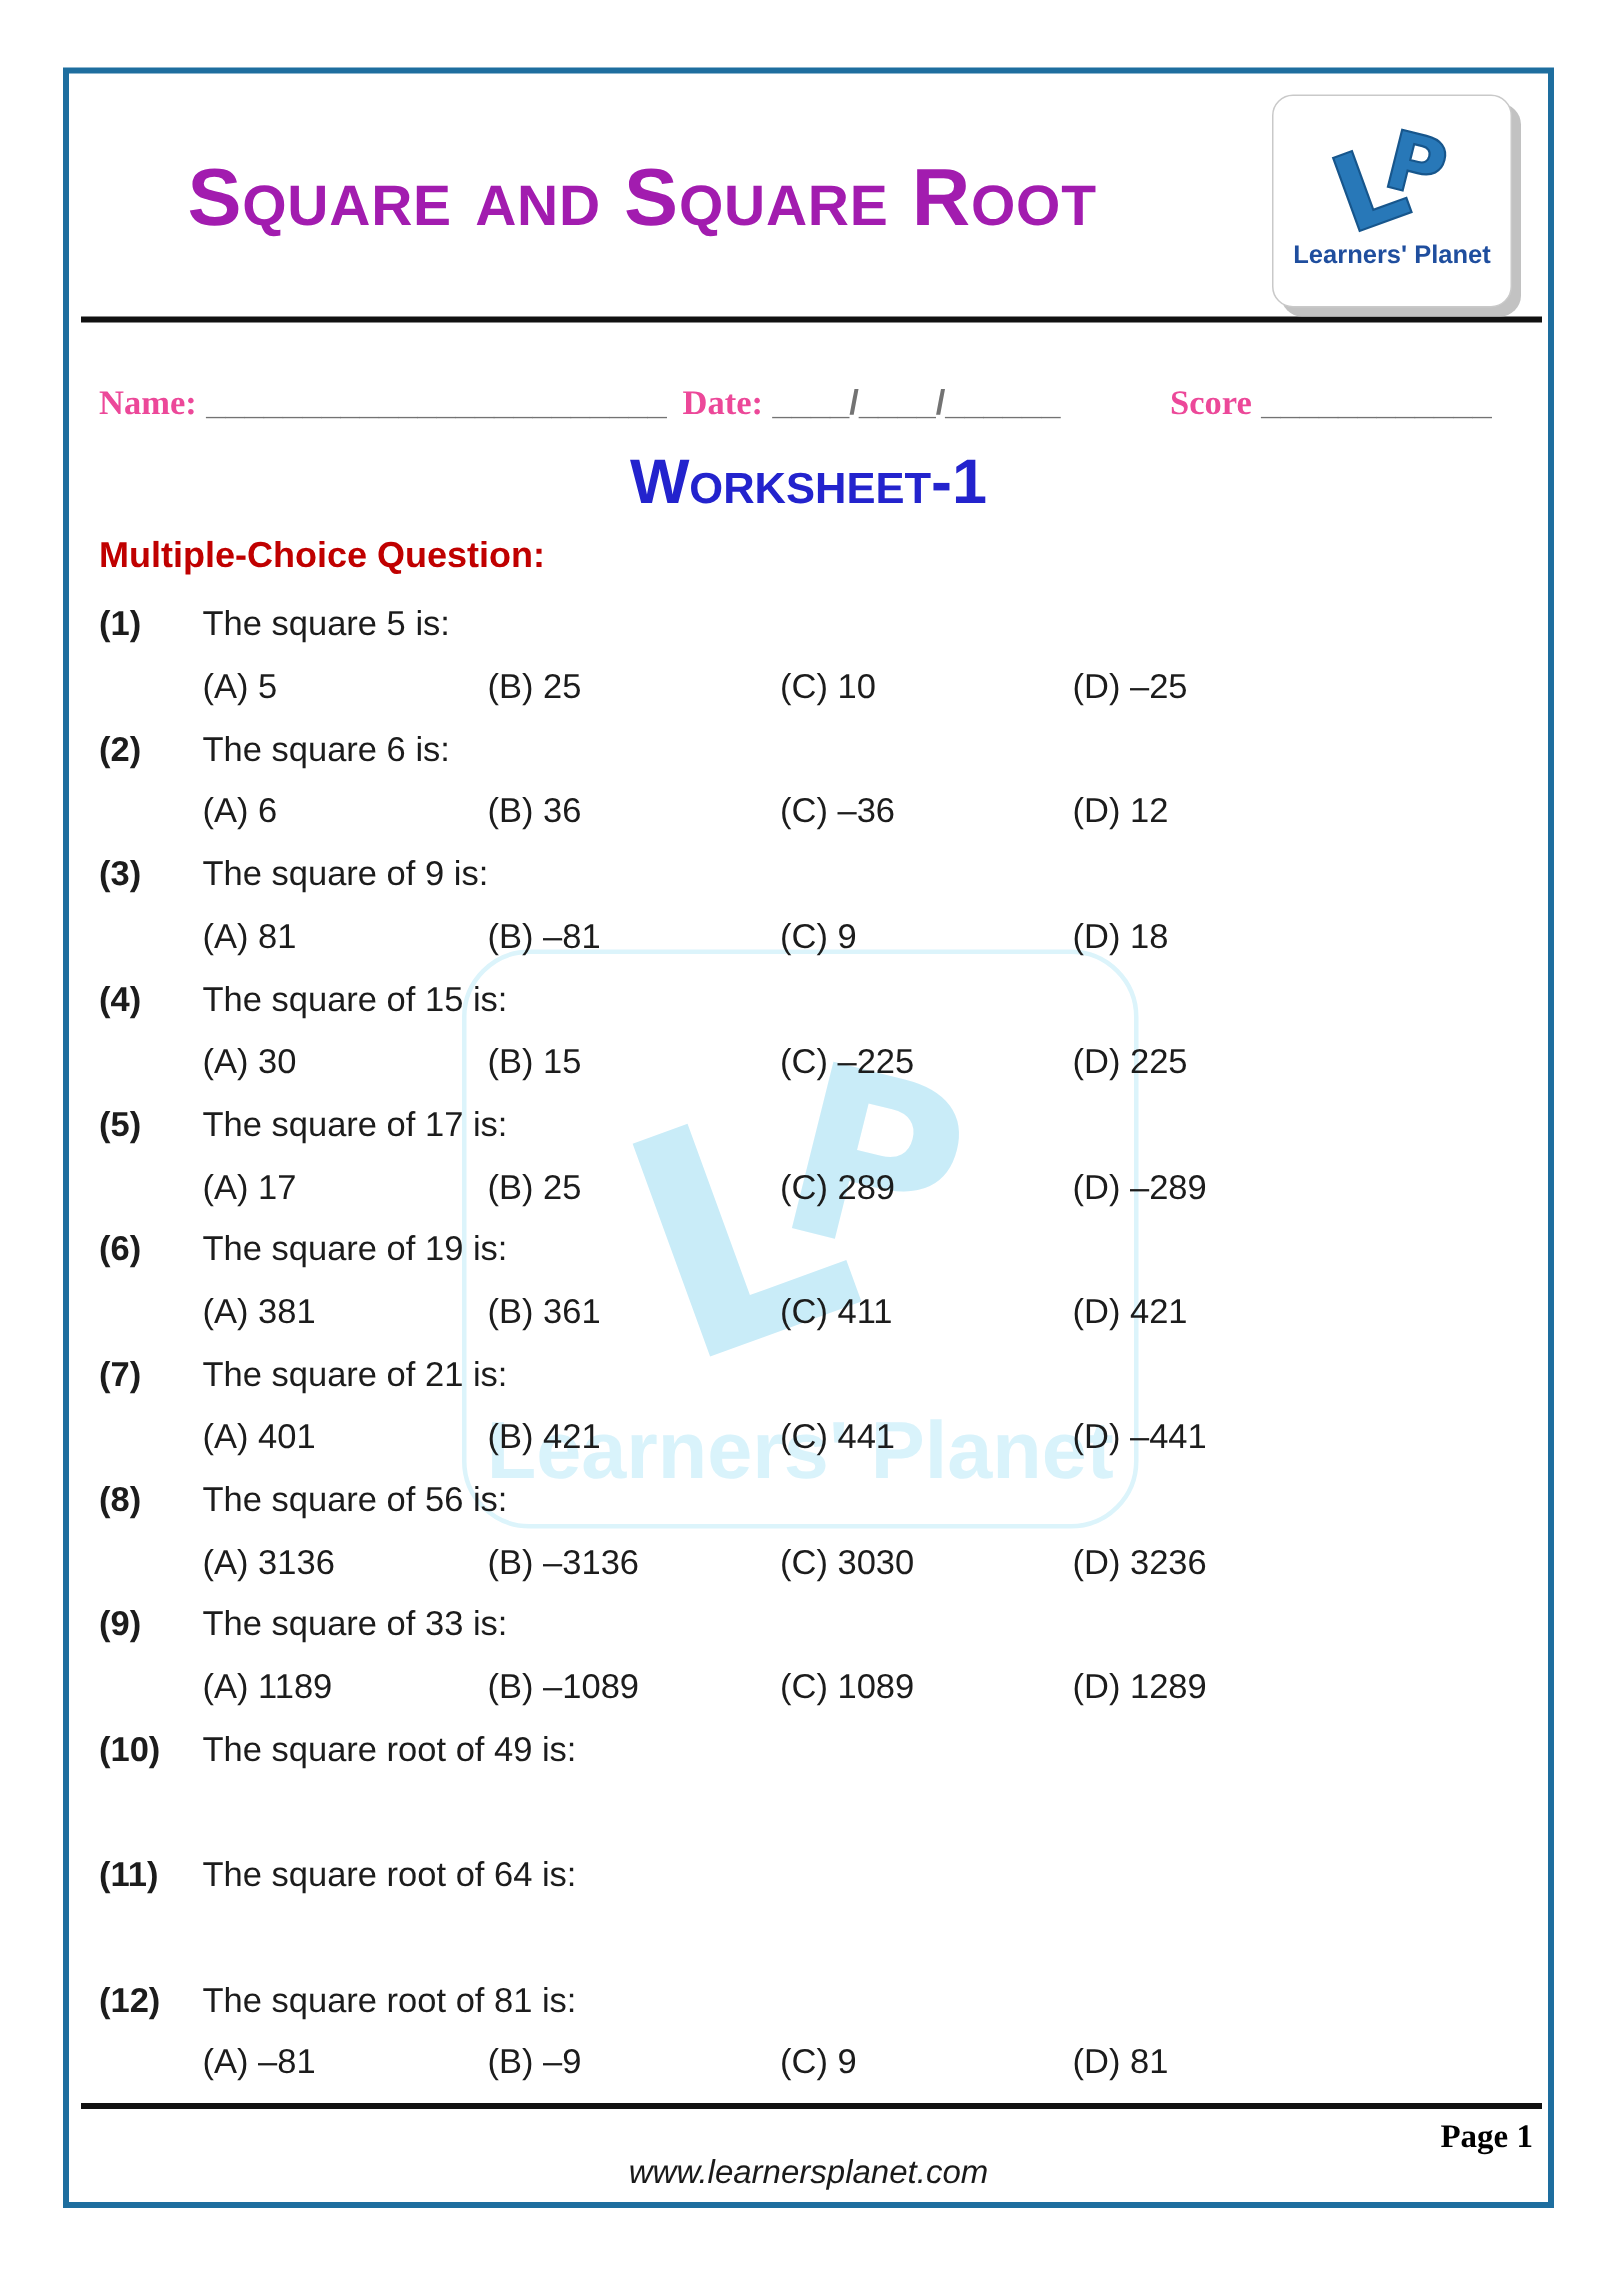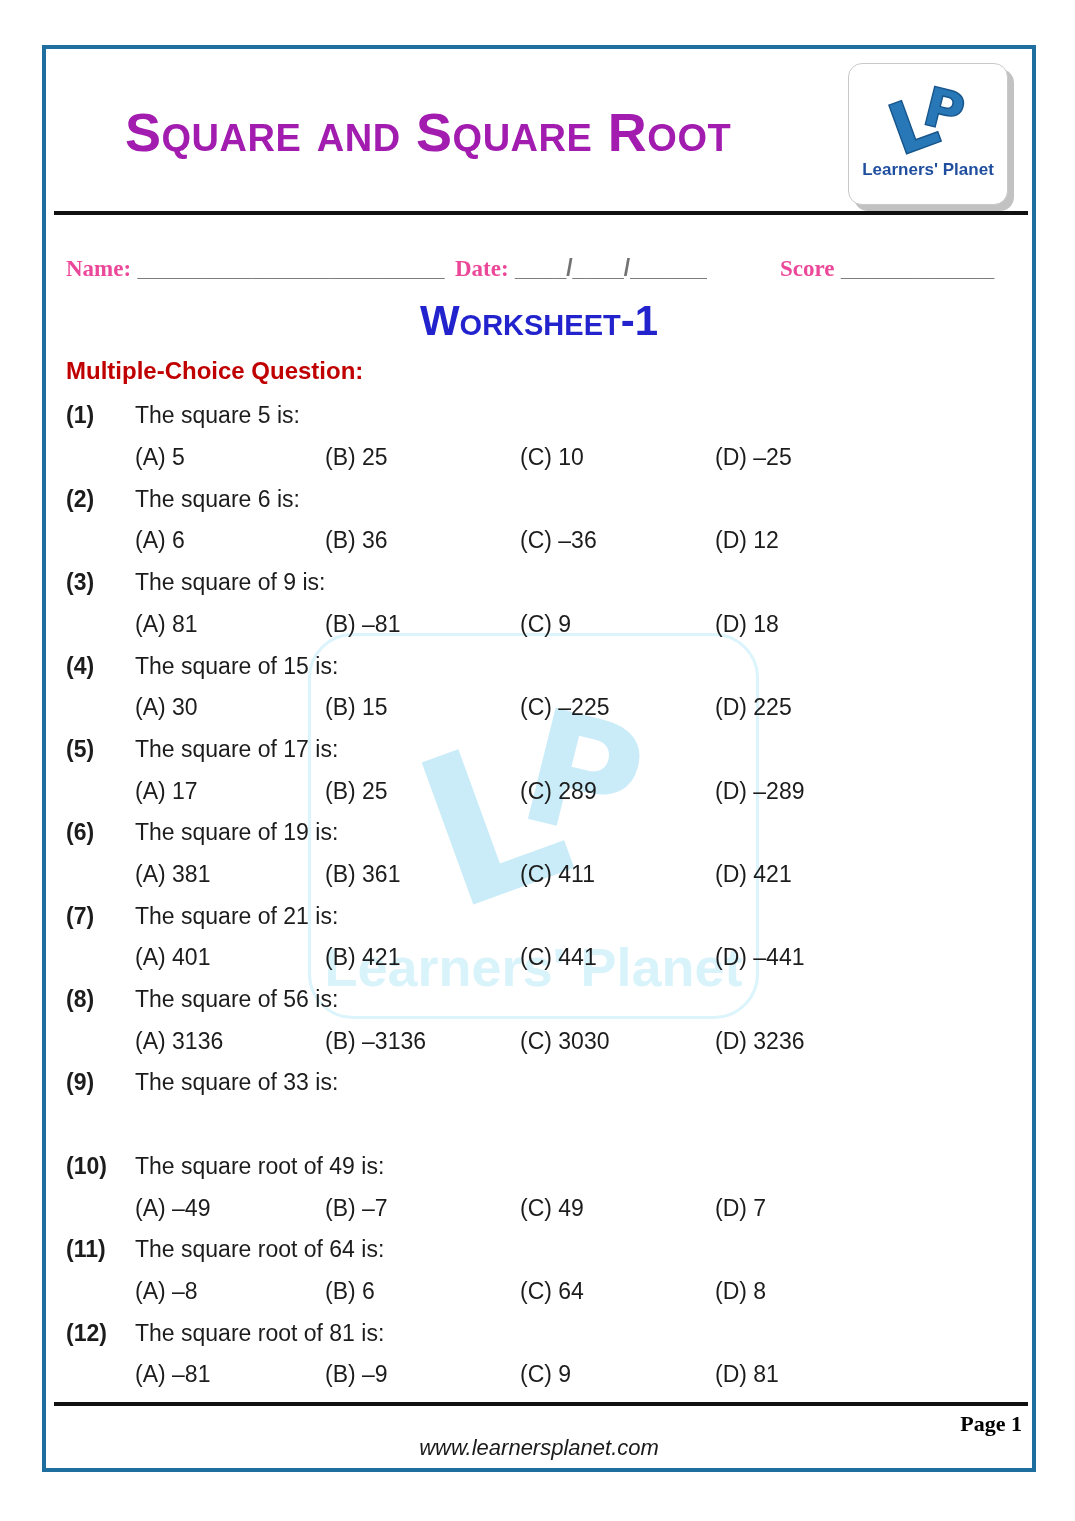--- a/index.html
+++ b/index.html
@@ -335,45 +335,39 @@
       <span class="opt">(C) 3030</span>
       <span class="opt">(D) 3236</span>
     </div>
   </div>
 
   <div class="question">
     <div class="q-line">
       <span class="q-num">(9)</span>
       <span class="q-text">The square of 33 is:</span>
     </div>
+    <div class="opt-row">
+      <span class="opt">(A) 1189</span>
+      <span class="opt">(B) –1089</span>
+      <span class="opt">(C) 1089</span>
+      <span class="opt">(D) 1289</span>
+    </div>
   </div>
 
   <div class="question">
     <div class="q-line">
       <span class="q-num">(10)</span>
       <span class="q-text">The square root of 49 is:</span>
     </div>
-    <div class="opt-row">
-      <span class="opt">(A) –49</span>
-      <span class="opt">(B) –7</span>
-      <span class="opt">(C) 49</span>
-      <span class="opt">(D) 7</span>
-    </div>
   </div>
 
   <div class="question">
     <div class="q-line">
       <span class="q-num">(11)</span>
       <span class="q-text">The square root of 64 is:</span>
-    </div>
-    <div class="opt-row">
-      <span class="opt">(A) –8</span>
-      <span class="opt">(B) 6</span>
-      <span class="opt">(C) 64</span>
-      <span class="opt">(D) 8</span>
     </div>
   </div>
 
   <div class="question">
     <div class="q-line">
       <span class="q-num">(12)</span>
       <span class="q-text">The square root of 81 is:</span>
     </div>
     <div class="opt-row">
       <span class="opt">(A) –81</span>

